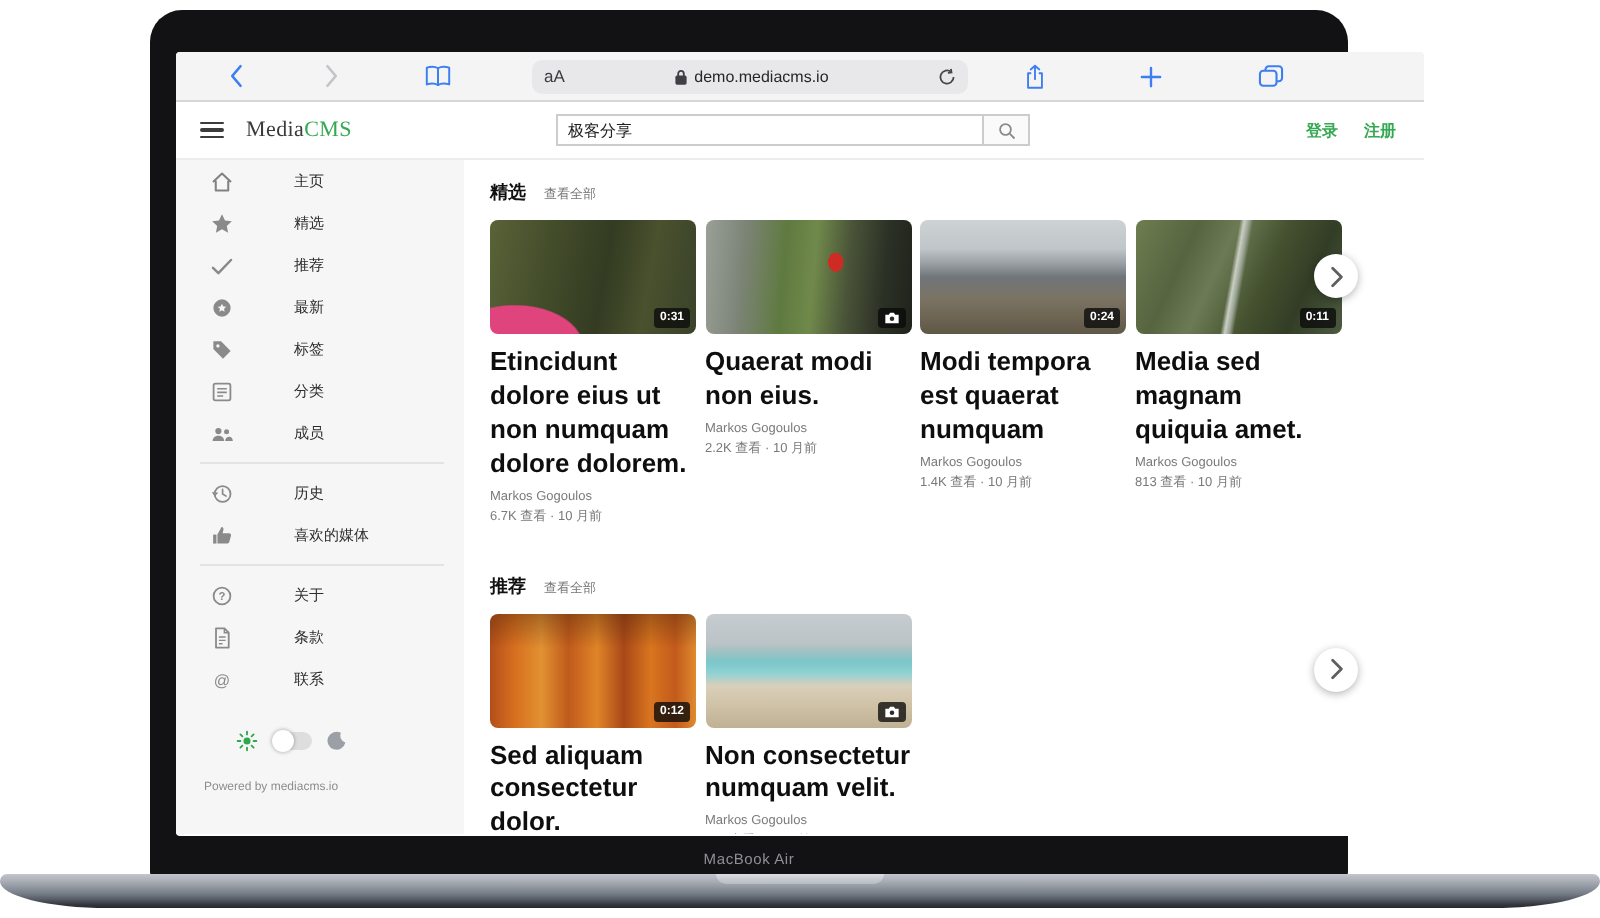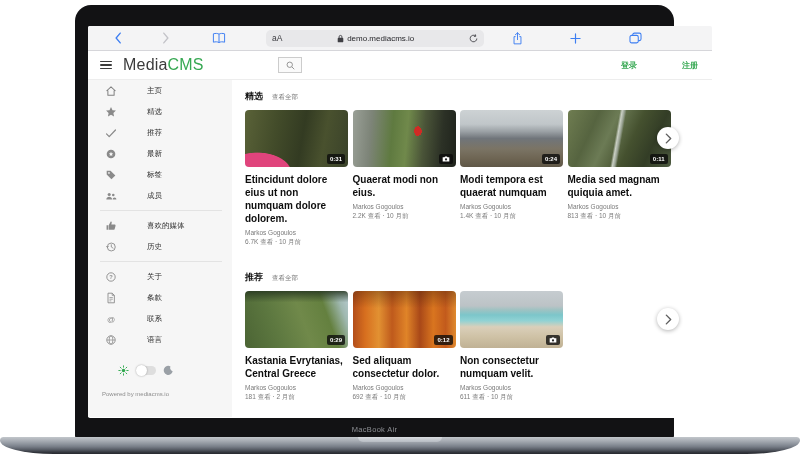--- a/index.html
+++ b/index.html
@@ -32,30 +32,30 @@
   .reader { font-size:8.5px; color:#3c3c40; }
   .url-center { flex:1; display:flex; align-items:flex-start; justify-content:center; gap:3px; }
   .url-text { font-size:8px; color:#27272b; }
   .sf-share { margin-left:28px; } .sf-plus { margin-left:47px; } .sf-tabs { margin-left:48px; }
 
   
   .site-header { position:relative; height:29px; background:#ffffff; border-bottom:1px solid #ededed;
                  display:flex; align-items:center; }
   .hamburger { margin-left:12px; width:12px; display:flex; flex-direction:column; gap:2.2px; cursor:pointer; }
   .hamburger i { display:block; height:1.4px; background:#3c3c3c; border-radius:1px; }
-  .logo { margin-left:11px; font-size:16px; font-weight:500; letter-spacing:.2px; }
+  .logo { margin-left:11px; font-size:11px; font-weight:500; letter-spacing:.2px;font-family:Liberation Serif, serif; }
   .logo .lm { color:#3b3b3b; } .logo .lc { color:#36a852; }
   .searchbox { position:absolute; left:190px; top:6px; display:flex; }
   .searchbox input { width:213px; height:16px; border:1px solid #cccccc; border-right:none;
                      font-size:8px; padding:0 5px; color:#222; outline:none; border-radius:0;
                      font-family:"Liberation Sans","DejaVu Sans",sans-serif; }
   .search-btn { width:24px; height:16px; border:1px solid #cccccc; background:#fafafa;
                 display:flex; align-items:center; justify-content:center; cursor:pointer; }
   .auth { margin-left:auto; margin-right:14px; display:flex; gap:13px; }
-  .auth a { font-size:8px; font-weight:bold; color:#36a852; text-decoration:none; cursor:pointer;margin-left:32px; }
+  .auth a { font-size:8px; font-weight:bold; color:#36a852; text-decoration:none; cursor:pointer; }
 
   
   .site-body { display:flex; height:337px; }
   .sidebar { width:144px; background:#f6f6f6; flex:none; overflow:hidden; }
   .s-item { display:flex; align-items:center; height:21px; padding-left:17px; cursor:pointer;gap:19px; }
   .s-item svg { flex:none; }
   .s-label { margin-left:11px; font-size:7.5px; color:#2d2d2d; }
   .s-div { height:1px; background:#e3e3e3; margin:4px 10px 4px 12px; }
   .theme-row { margin-top:15px; padding-left:30px; display:flex; align-items:center; }
   .switch { margin:0 7px; width:20px; height:9px; background:#dedede; border-radius:5px; position:relative; cursor:pointer; }
@@ -67,21 +67,21 @@
   .sec-head { display:flex; align-items:baseline; }
   .sec-title { font-size:9px; font-weight:bold; color:#111; }
   .sec-viewall { margin-left:9px; font-size:6.5px; color:#777; cursor:pointer; }
   .row { position:relative; display:flex; gap:4.5px; margin-top:7px; }
   .card { width:103px; flex:none; }
   .thumb { width:103px; height:57px; border-radius:4px; position:relative; overflow:hidden; cursor:pointer; }
   .dur { position:absolute; right:3px; bottom:3px; background:rgba(10,10,10,.78); color:#fff;
          font-size:6px; line-height:1; padding:2px 3px; border-radius:2px; font-weight:bold; }
   .cam { position:absolute; right:3px; bottom:3px; background:rgba(10,10,10,.78);
          padding:2px 3px; border-radius:2px; display:flex; }
-  .c-title { margin-top:6px; font-size:10px; font-weight:bold; color:#0e0e0e; line-height:1.3; cursor:pointer; }
+  .c-title { margin-top:6px; font-size:13px; font-weight:bold; color:#0e0e0e; line-height:1.3; cursor:pointer; }
   .c-author { margin-top:4px; font-size:6.5px; color:#7a7a7a; cursor:pointer; }
   .c-meta { margin-top:2px; font-size:6.5px; color:#7a7a7a; }
   .next-btn { position:absolute; right:33px; top:17px; width:22px; height:22px; border:none;
               border-radius:50%; background:#ffffff; box-shadow:0 1px 4px rgba(0,0,0,.3);
               display:flex; align-items:center; justify-content:center; cursor:pointer; }
   .sec { margin-bottom:24px; }
 
   
   .th-r1c1 { background:
     radial-gradient(58px 36px at 12% 112%, #e0447c 58%, rgba(224,68,124,0) 60%),
@@ -171,20 +171,21 @@
       </div>
 
       <div class="site-header">
         <div class="hamburger">
             <i></i>
             <i></i>
             <i></i>
           </div>
         <div class="logo"><span class="lm">Media</span><span class="lc">CMS</span></div>
         <div class="searchbox">
+          <input type="text" value="极客分享" style="">
           <span class="search-btn">
             <svg width="9" height="9" viewBox="0 0 12 12">
                 <circle cx="5" cy="5" r="3.6" fill="none" stroke="#8a8a8a" stroke-width="1.2"></circle>
                 <path d="M7.8 7.8 L11 11" stroke="#8a8a8a" stroke-width="1.2"></path>
               </svg>
           </span>
         </div>
         <div class="auth">
           <a>登录</a>
           <a>注册</a>
@@ -221,45 +222,52 @@
           </div>
           <div class="s-item">
             <svg class="si" width="12" height="12" viewBox="0 0 20 20">
                 <path d="M2.8 2.8 H9.2 L17.2 10.8 L10.8 17.2 L2.8 9.2 Z" fill="#8a8a8a"></path>
                 <circle cx="6.6" cy="6.6" r="1.4" fill="#f6f6f6"></circle>
               </svg>
             <span class="s-label">标签</span>
           </div>
           <div class="s-item">
             <svg class="si" width="12" height="12" viewBox="0 0 20 20">
+                <rect x="3" y="3" width="14" height="14" rx="1.5" fill="none" stroke="#8a8a8a" stroke-width="1.5"></rect>
+                <path d="M6 7.3 H14 M6 10.3 H14 M6 13.3 H11" stroke="#8a8a8a" stroke-width="1.3"></path>
+              </svg>
+            <span class="s-label">分类</span>
+          </div>
+          <div class="s-item">
+            <svg class="si" width="12" height="12" viewBox="0 0 20 20">
                 <circle cx="7" cy="7.6" r="2.6" fill="#8a8a8a"></circle>
                 <circle cx="13.8" cy="8.2" r="2.1" fill="#8a8a8a"></circle>
                 <path d="M2.2 15.8 c0-3 2.4-4.4 4.8-4.4 s4.8 1.4 4.8 4.4 Z" fill="#8a8a8a"></path>
                 <path d="M12.6 15.8 c0-2.3 1.8-3.5 3.4-3.5 s3 1.2 3 3.5 Z" fill="#8a8a8a"></path>
               </svg>
             <span class="s-label">成员</span>
           </div>
 
           <div class="s-div"></div>
 
           <div class="s-item">
             <svg class="si" width="12" height="12" viewBox="0 0 20 20">
-                <path d="M6.2 8.8 L9.6 2.6 c1.1 0 1.9.9 1.6 2.1 l-.7 3 H16 c1.1 0 1.8 1 1.5 2.1 l-1.4 5 c-.2.9-1 1.5-1.9 1.5 H6.2 Z" fill="#8a8a8a"></path>
-                <path d="M2.6 8.8 H5.4 V16.3 H2.6 Z" fill="#8a8a8a"></path>
-              </svg>
-            <span class="s-label">喜欢的媒体</span>
-          </div>
-          <div class="s-item">
-            <svg class="si" width="12" height="12" viewBox="0 0 20 20">
                 <circle cx="10.5" cy="10" r="6.6" fill="none" stroke="#8a8a8a" stroke-width="1.5"></circle>
                 <path d="M10.5 6.2 V10 L13.4 11.8" fill="none" stroke="#8a8a8a" stroke-width="1.4" stroke-linecap="round"></path>
                 <path d="M2.2 8.4 L4 11 L6.2 8.8" fill="none" stroke="#8a8a8a" stroke-width="1.3"></path>
               </svg>
             <span class="s-label">历史</span>
           </div>
+          <div class="s-item">
+            <svg class="si" width="12" height="12" viewBox="0 0 20 20">
+                <path d="M6.2 8.8 L9.6 2.6 c1.1 0 1.9.9 1.6 2.1 l-.7 3 H16 c1.1 0 1.8 1 1.5 2.1 l-1.4 5 c-.2.9-1 1.5-1.9 1.5 H6.2 Z" fill="#8a8a8a"></path>
+                <path d="M2.6 8.8 H5.4 V16.3 H2.6 Z" fill="#8a8a8a"></path>
+              </svg>
+            <span class="s-label">喜欢的媒体</span>
+          </div>
 
           <div class="s-div"></div>
 
           <div class="s-item">
             <svg class="si" width="12" height="12" viewBox="0 0 20 20">
                 <circle cx="10" cy="10" r="7" fill="none" stroke="#8a8a8a" stroke-width="1.5"></circle>
                 <text x="10" y="13.6" font-size="9.5" font-weight="bold" text-anchor="middle" fill="#8a8a8a" font-family="Liberation Sans,sans-serif">?</text>
               </svg>
             <span class="s-label">关于</span>
           </div>
@@ -269,28 +277,20 @@
                 <path d="M12 2 V5.6 H15.6" fill="none" stroke="#8a8a8a" stroke-width="1.3"></path>
                 <path d="M7.4 9.2 H13 M7.4 12 H13 M7.4 14.8 H10.5" stroke="#8a8a8a" stroke-width="1.2"></path>
               </svg>
             <span class="s-label">条款</span>
           </div>
           <div class="s-item">
             <svg class="si" width="12" height="12" viewBox="0 0 20 20">
                 <text x="10" y="14.6" font-size="13.5" text-anchor="middle" fill="#8a8a8a" font-family="Liberation Sans,sans-serif">@</text>
               </svg>
             <span class="s-label">联系</span>
-          </div>
-          <div class="s-item">
-            <svg class="si" width="12" height="12" viewBox="0 0 20 20">
-                <circle cx="10" cy="10" r="7" fill="none" stroke="#8a8a8a" stroke-width="1.5"></circle>
-                <ellipse cx="10" cy="10" rx="3.1" ry="7" fill="none" stroke="#8a8a8a" stroke-width="1.2"></ellipse>
-                <path d="M3 10 H17" stroke="#8a8a8a" stroke-width="1.2"></path>
-              </svg>
-            <span class="s-label">语言</span>
           </div>
 
           <div class="theme-row">
             <svg width="11" height="11" viewBox="0 0 20 20">
                 <circle cx="10" cy="10" r="3.2" fill="#2ea84d"></circle>
                 <g stroke="#2ea84d" stroke-width="1.7" stroke-linecap="round">
                   <path d="M10 1.5 V4"></path>
                   <path d="M10 16 V18.5"></path>
                   <path d="M1.5 10 H4"></path>
                   <path d="M16 10 H18.5"></path>
@@ -364,28 +364,20 @@
             </div>
           </section>
 
           <section class="sec">
             <div class="sec-head">
               <span class="sec-title">推荐</span>
               <a class="sec-viewall">查看全部</a>
             </div>
             <div class="row">
               <div class="card">
-                <div class="thumb th-r2c1">
-                  <span class="dur">0:29</span>
-                </div>
-                <div class="c-title">Kastania Evrytanias, Central Greece</div>
-                <div class="c-author">Markos Gogoulos</div>
-                <div class="c-meta">181 查看 · 2 月前</div>
-              </div>
-              <div class="card">
                 <div class="thumb th-r2c2">
                   <span class="dur">0:12</span>
                 </div>
                 <div class="c-title">Sed aliquam consectetur dolor.</div>
                 <div class="c-author">Markos Gogoulos</div>
                 <div class="c-meta">692 查看 · 10 月前</div>
               </div>
               <div class="card">
                 <div class="thumb th-r2c3">
                   <span class="cam">

